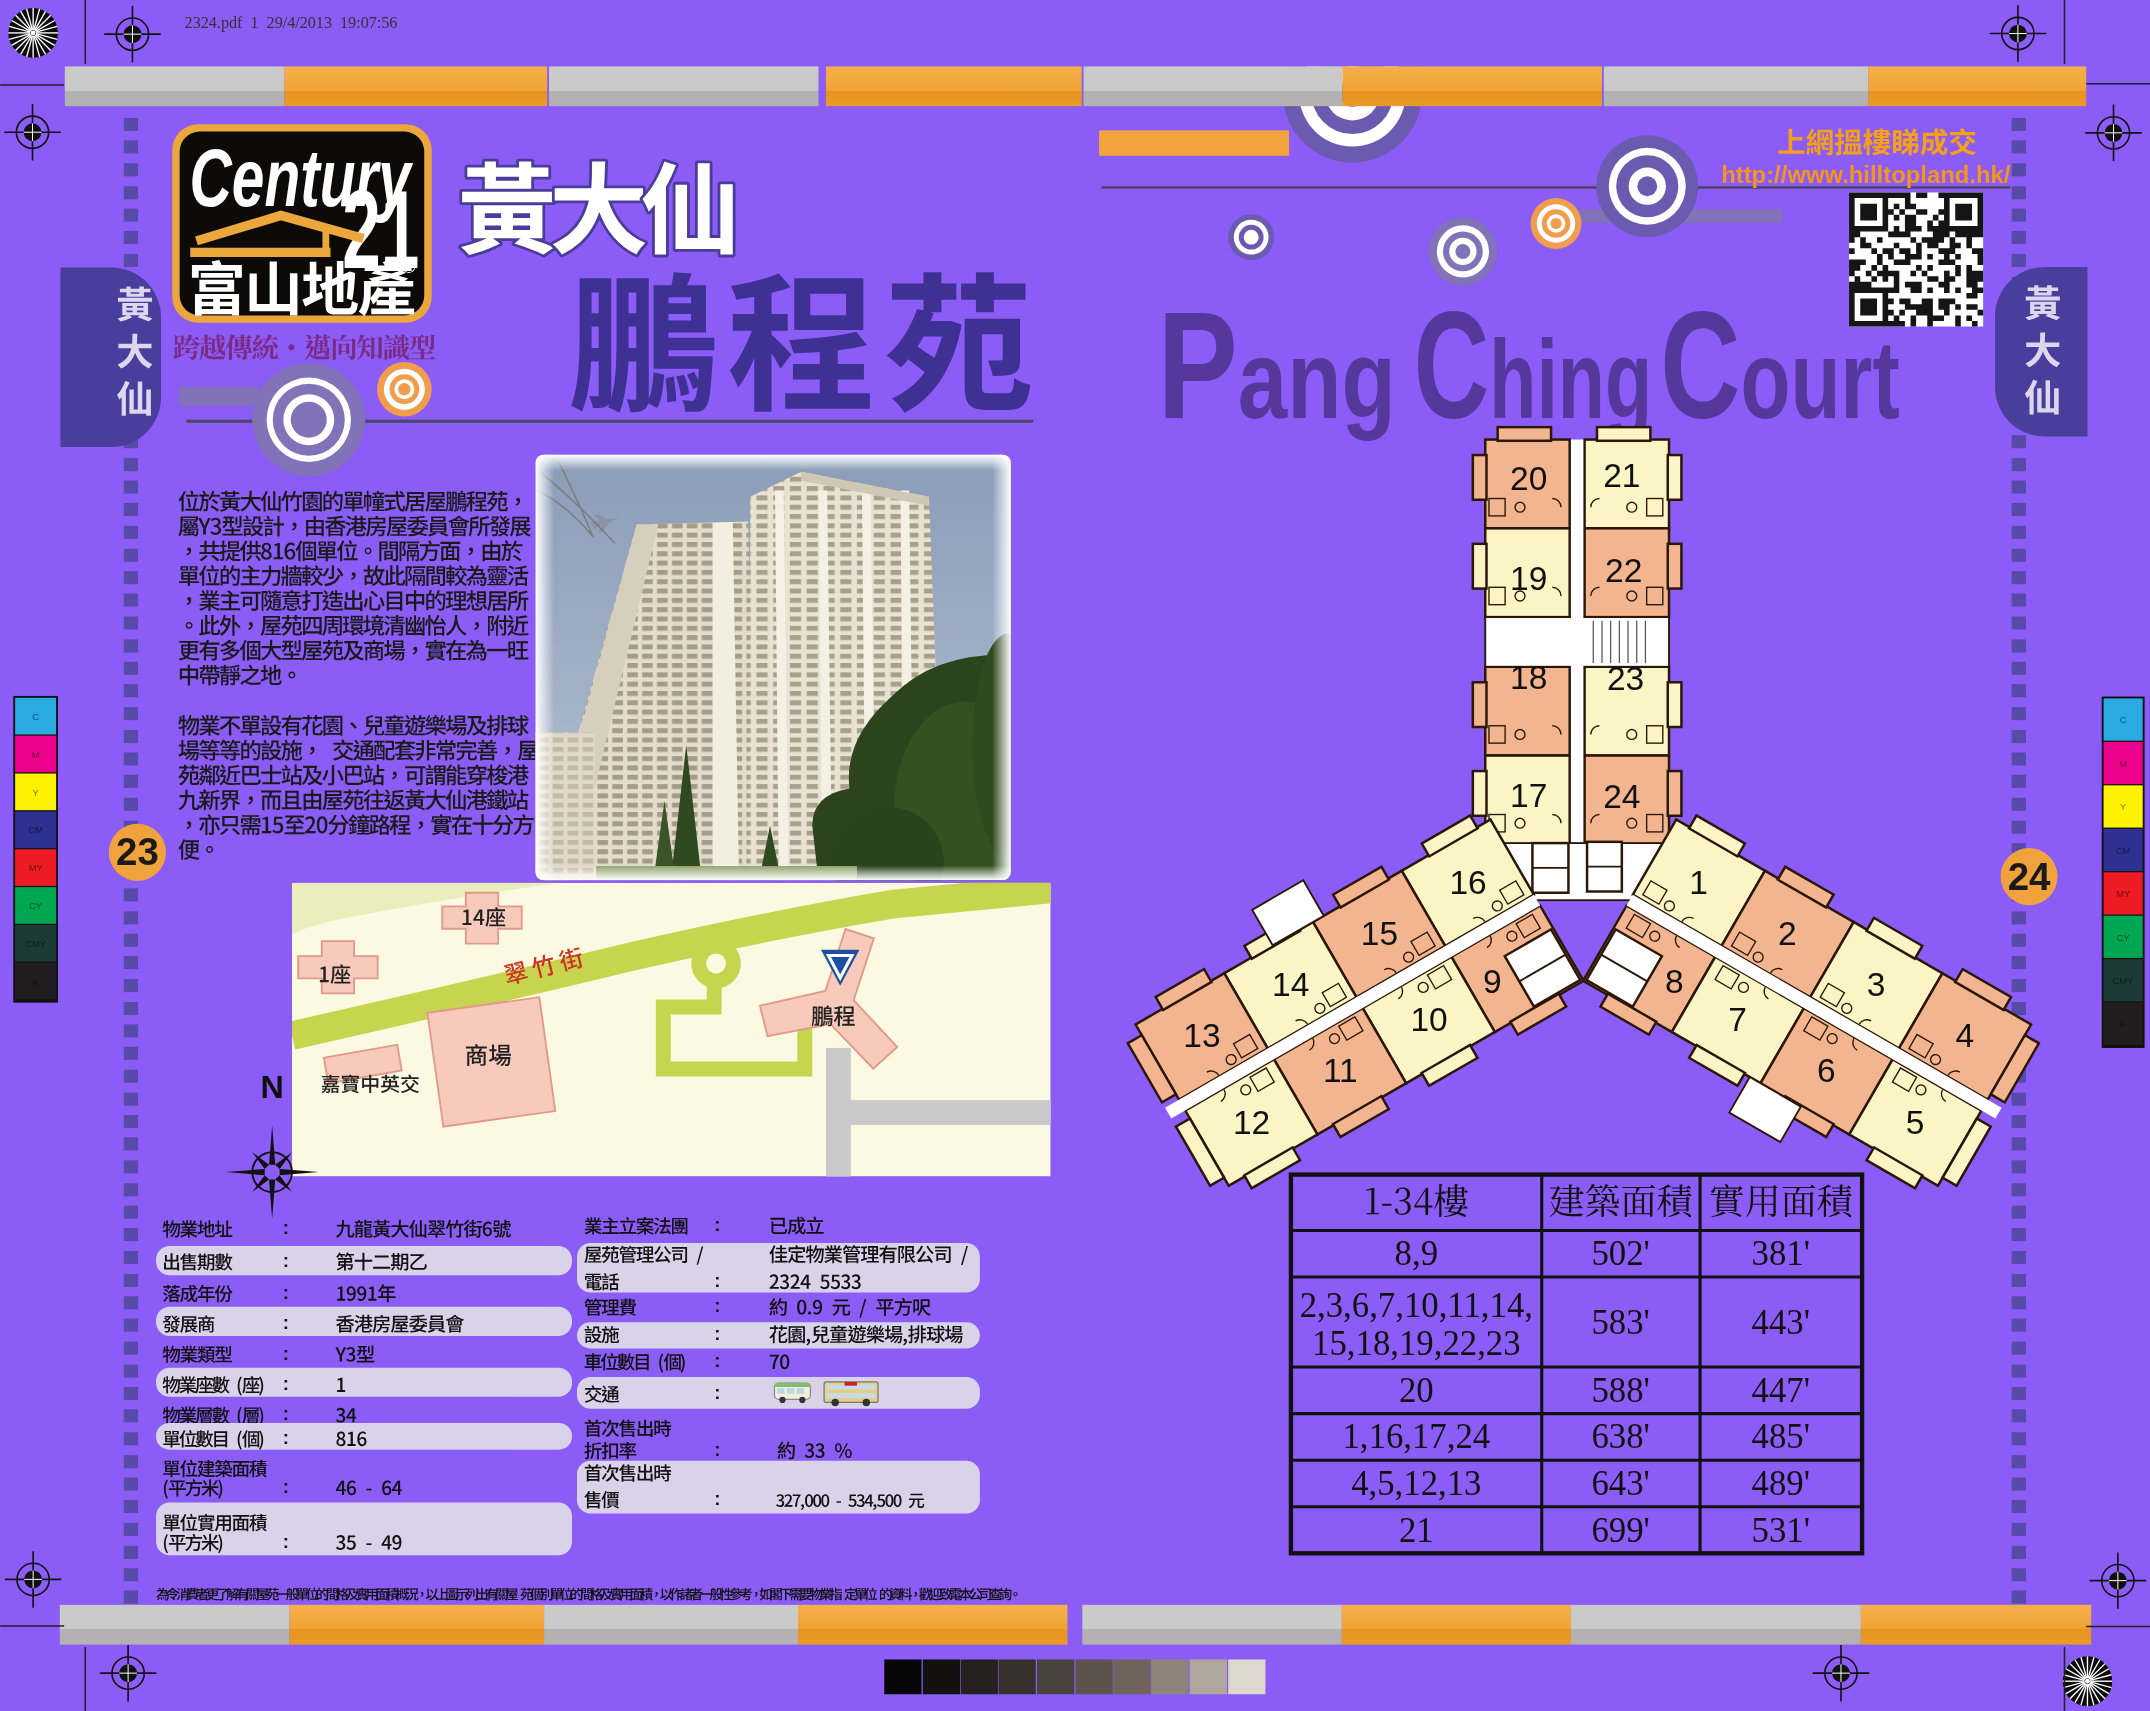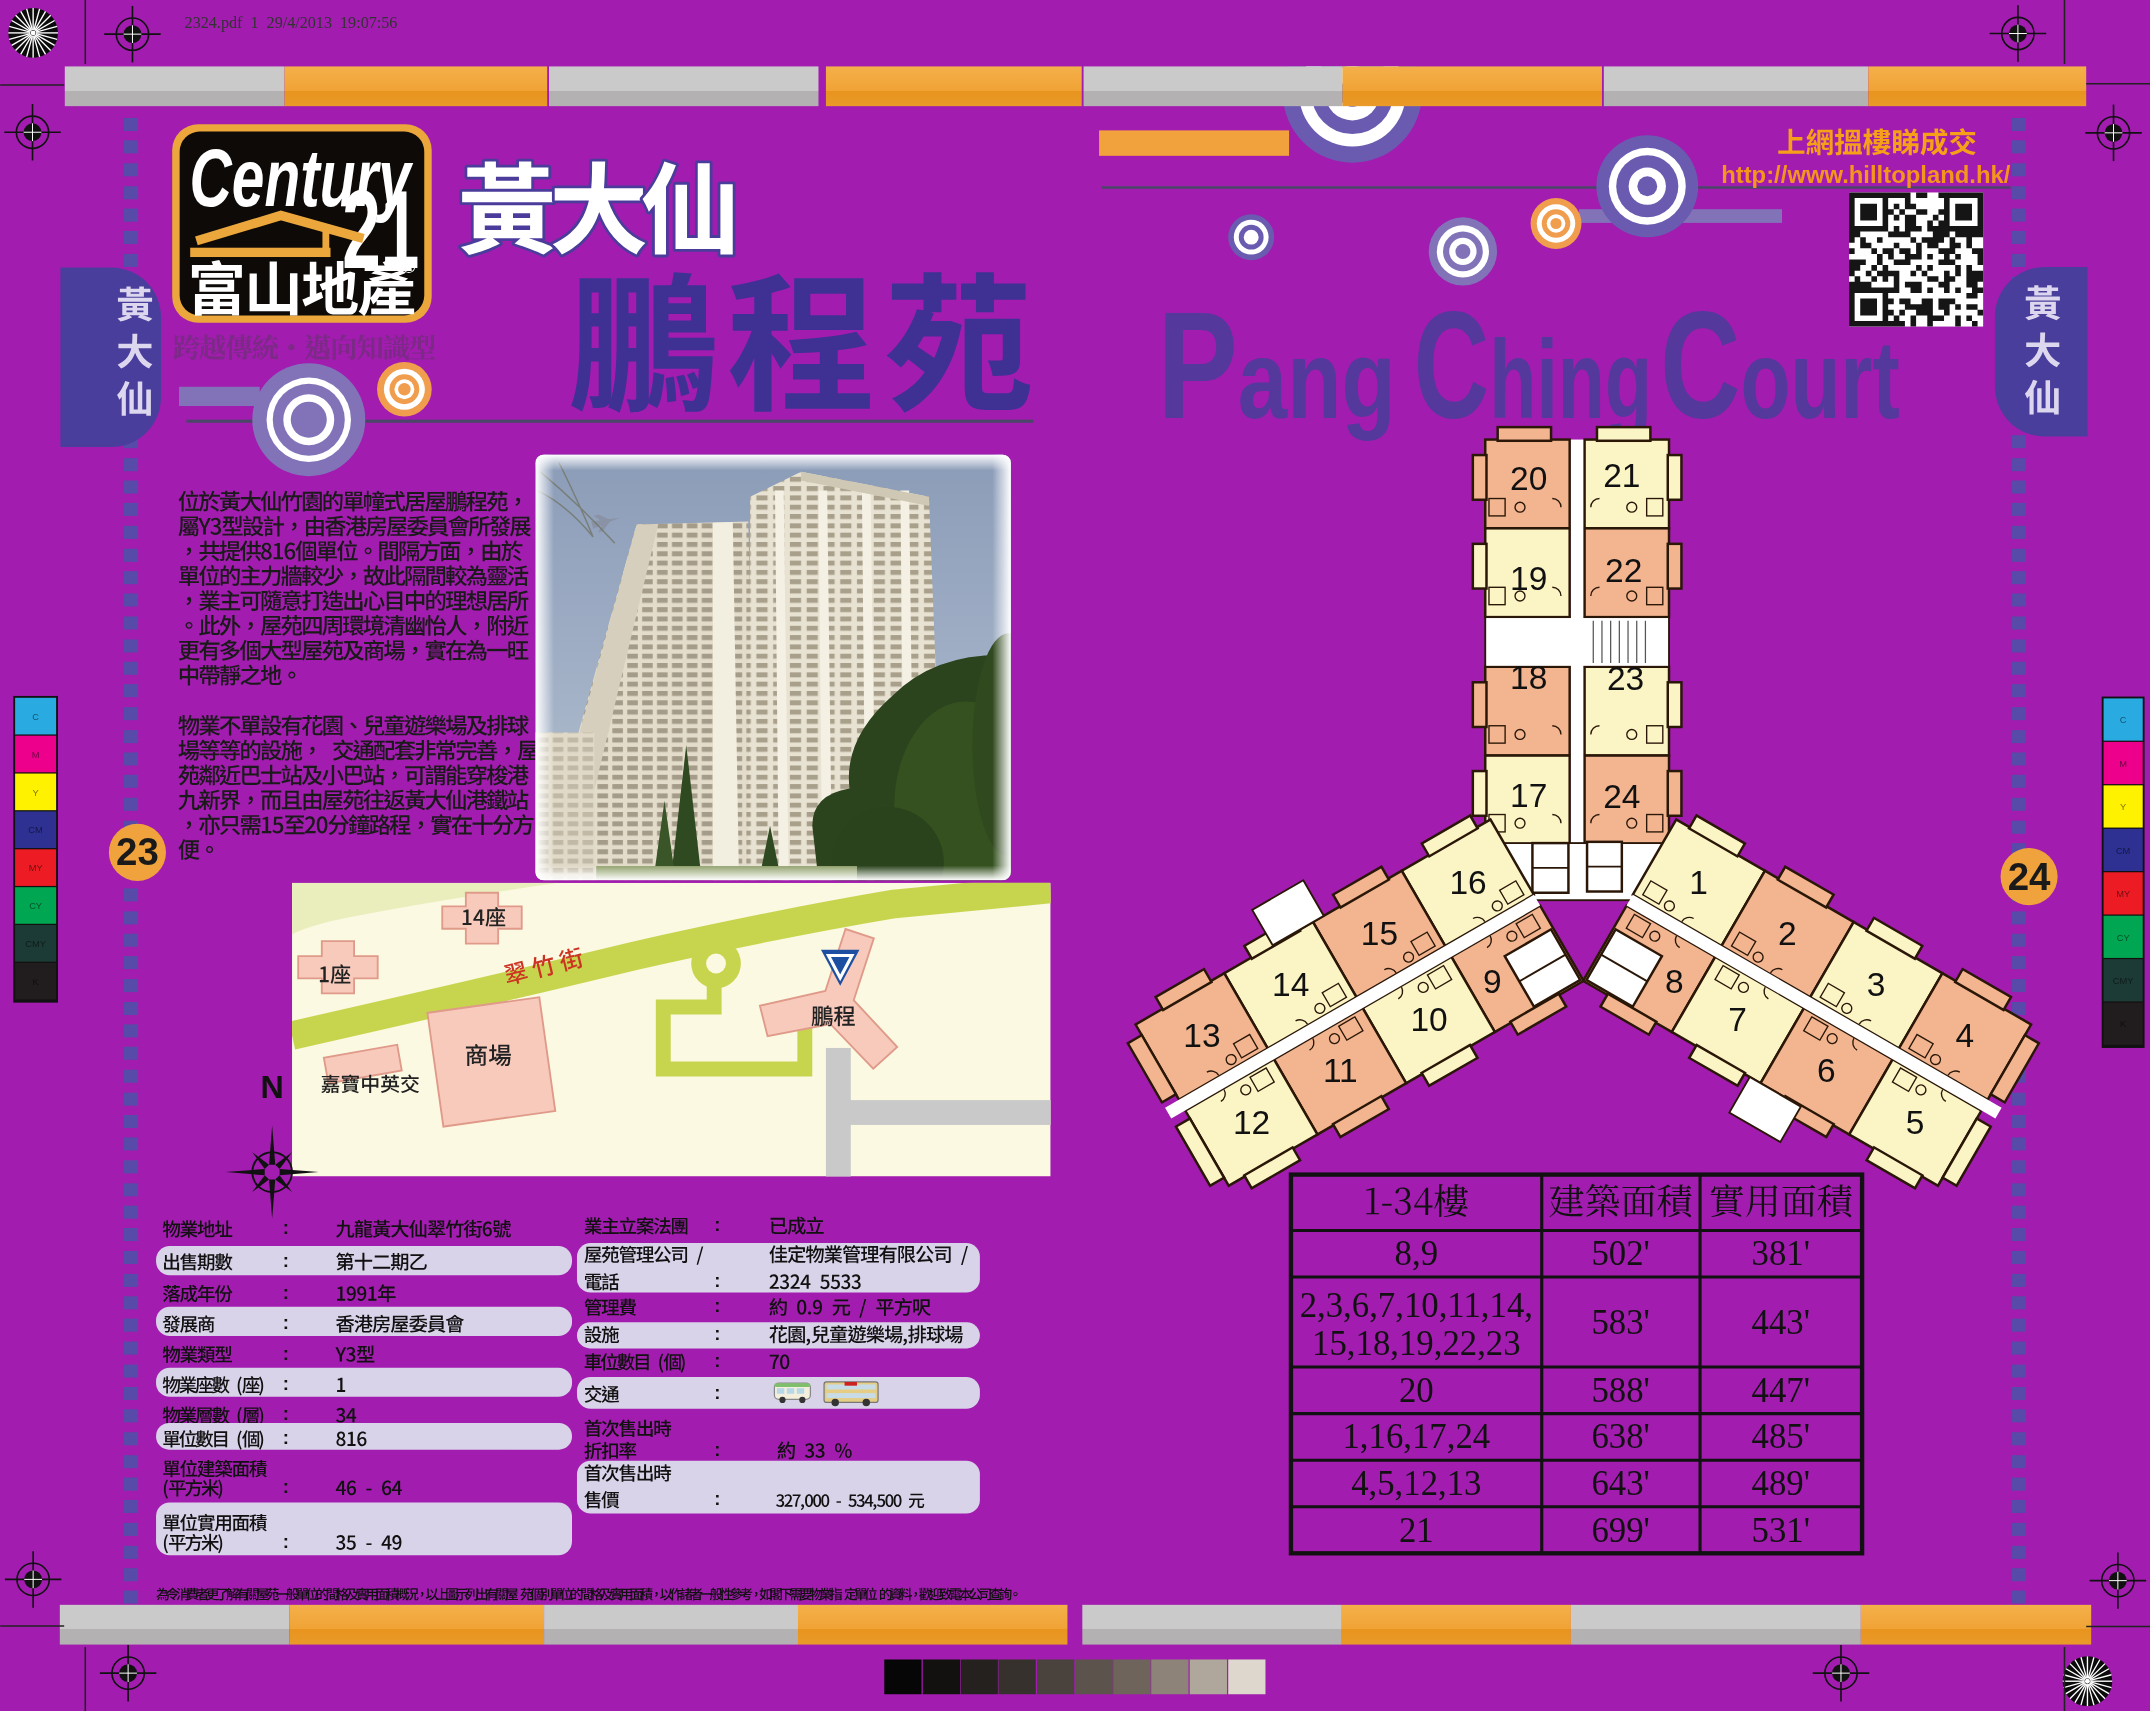--- a/index.html
+++ b/index.html
@@ -1,12 +1,12 @@
 <!DOCTYPE html>
-<html style="font-size:10px"><head><meta charset="utf-8"><style>html,body{margin:0;padding:0;background:#fff;}#pg{position:relative;width:2151px;height:1711px;background:#a21caf;overflow:hidden;text-align:right;}</style></head><body>
+<html style="font-size:10px"><head><meta charset="utf-8"><style>html,body{margin:0;padding:0;background:#fff;}#pg{position:relative;width:2151px;height:1711px;background:#8b5cf6;overflow:hidden;text-align:right;}</style></head><body>
 <div id="pg"><svg xmlns="http://www.w3.org/2000/svg" width="2151" height="1711" viewBox="0 0 3464 2756">
       <defs>
         <path id="g0" d="M56 160V140H194V160ZM77 112H170V99H77ZM50 131V80H199V131ZM109 49V37H60V49ZM138 49H190V37H138ZM109 18V6H60V18ZM138 18H190V6H138ZM31 70V-23H60V-16H190V-22H220V70ZM102 210 108 195H18V140H47V170H202V140H232V195H145C142 202 138 210 135 216Z"></path>
         <path id="g1" d="M23 158V-4H196V-22H228V159H196V27H140V210H109V27H54V158Z"></path>
         <path id="g2" d="M6 47 18 17C40 28 68 41 95 54L88 80L66 71V126H89V154H66V209H38V154H11V126H38V60C26 55 14 50 6 47ZM105 188V122L80 112L92 85L105 91V26C105 -8 115 -18 149 -18C157 -18 194 -18 202 -18C232 -18 240 -6 244 30C236 32 225 36 218 40C216 15 214 9 200 9C192 9 159 9 151 9C136 9 134 12 134 26V104L154 112V36H182V125L202 133C201 104 199 72 196 51L220 44C227 74 230 120 232 155L232 160L210 167L182 155V212H154V143L134 134V188Z"></path>
         <path id="g3" d="M107 206C110 202 114 197 116 192H30V169H73L58 158C74 156 90 152 106 148C86 144 66 140 48 137C52 134 57 130 61 126H27V81C27 55 25 19 4 -6C11 -9 23 -20 28 -25C44 -5 52 24 54 50C59 43 64 30 66 25C71 29 76 34 81 40V22H134V8H58V-16H242V8H163V22H218V45H163V58H226V82H163V97H134V82H105L109 92L84 99C77 82 67 66 55 54C56 63 56 72 56 80V102H238V126H202L216 137C204 141 191 145 176 149C187 153 198 157 207 161L194 169H231V192H144C140 200 133 209 128 215ZM184 126H89C106 129 124 133 142 138C158 134 172 130 184 126ZM95 169H177C168 165 156 161 144 158C127 162 110 166 95 169ZM134 58V45H84C87 49 90 54 93 58Z"></path>
         <path id="g4" d="M202 105 188 88H107L109 81H128C126 74 123 65 120 58C115 56 111 54 108 52L135 35L146 47H193C190 25 186 11 181 7C179 6 177 6 173 6C168 6 150 6 140 8V4C150 2 159 -1 164 -5C168 -8 168 -15 168 -22C182 -22 191 -20 198 -15C210 -8 216 12 219 43C224 43 227 45 229 47L204 67L191 54H147L159 81H220C224 81 227 82 228 85C218 94 202 105 202 105ZM214 192 198 172H165C168 180 172 188 175 196C180 196 184 198 184 201L146 212C143 198 140 185 136 172H105L107 165H133C124 139 110 116 96 99L99 97C110 103 119 110 128 119L130 113H194C197 113 200 114 200 117C192 125 178 136 178 136L165 120H129C141 132 152 148 162 165H178C188 135 204 114 227 100C230 114 237 122 247 125L247 128C223 133 198 146 184 165H236C240 165 242 166 243 169C232 179 214 192 214 192ZM42 135V187H76V135ZM44 96 18 98V16L6 14L20 -17C22 -16 25 -14 26 -11C66 6 93 21 112 32L112 36C99 32 86 29 73 26V74H101C105 74 107 75 108 78C101 86 88 99 88 99L76 80H73V127H76V119H80C88 119 100 124 100 125V184C104 184 108 186 109 188L85 206L73 194H46L19 206V116H23C35 116 42 121 42 122V127H49V22L38 20V91C42 92 44 94 44 96Z"></path>
         <path id="g5" d="M98 94 86 77H81V108C86 109 88 111 88 114L56 118V30C50 35 45 42 40 51C43 66 45 81 46 94C52 95 54 97 56 100L21 107C23 68 19 15 6 -19L8 -22C24 -4 33 18 38 42C56 -5 86 -16 142 -16C162 -16 209 -16 228 -16C229 -5 234 5 244 7V10C220 10 165 10 142 10C117 10 97 11 81 16V70H112C116 70 118 72 119 74C111 82 98 94 98 94ZM198 206 196 205C201 198 207 187 208 177C209 176 211 175 212 174L206 166H188C188 178 188 190 188 202C193 203 196 206 196 209L160 212C161 197 162 181 162 166H147L119 180V129C110 137 98 146 98 146L86 129H77V166H110C114 166 116 168 117 170C109 178 95 190 95 190L83 173H77V203C83 204 85 206 85 209L51 212V173H16L18 166H51V129H10L12 122H115C116 122 118 122 119 123V64C119 59 118 57 106 51L123 27C125 28 127 30 128 34C147 50 164 68 172 76L170 78L144 66V158H163C166 126 170 93 180 68C168 48 152 33 133 21L136 18C156 26 173 38 188 53C192 44 199 36 206 30C216 22 230 16 238 24C242 29 240 37 233 47L238 82L235 82C232 74 228 63 225 58C223 55 222 54 219 58C214 62 209 68 206 75C217 92 226 111 232 132C238 132 241 134 242 138L210 146C207 130 203 114 197 100C192 118 190 138 188 158H236C240 158 242 160 243 162C238 167 231 173 226 177C232 185 230 201 198 206Z"></path>
         <path id="g6" d="M100 40 98 38C104 29 111 16 112 4C136 -16 163 30 100 40ZM76 84 87 55C90 55 93 57 94 60C143 69 178 76 204 82C210 77 214 70 218 65L205 48H197V62C202 63 205 65 206 68L169 72V48H73L75 42H169V10C169 7 168 6 164 6C160 6 139 8 139 8V4C150 2 154 0 158 -4C161 -8 162 -14 162 -23C193 -20 197 -10 197 9V42H240C244 42 246 43 247 46C241 51 232 58 226 62C243 63 246 92 205 98C214 99 226 103 226 104V151C231 152 234 154 236 156L208 176L195 162H171V178H236C240 178 243 180 244 182C232 192 214 206 214 206L199 185H171V202C178 202 180 205 180 208L142 212V185H79L81 178H142V162H119L89 174V92H93C105 92 118 98 118 100V105H142V86C114 84 90 84 76 84ZM188 100 186 98C190 95 194 91 198 88L171 86V105H197V99ZM197 155V137H171V155ZM197 130V112H171V130ZM118 130H142V112H118ZM118 137V155H142V137ZM50 212C41 164 22 113 5 80L8 78C17 87 26 96 34 106V-22H39C50 -22 62 -16 62 -14V132C67 134 69 135 70 138L58 142C67 158 75 176 82 195C88 195 90 197 92 200Z"></path>
         <path id="g7" d="M36 48 32 48C32 36 23 20 16 15C9 10 5 2 8 -5C13 -14 26 -14 32 -7C40 2 44 22 36 48ZM74 57 72 56C78 47 85 32 86 20C105 4 125 43 74 57ZM53 52 50 52C52 38 54 20 50 4C67 -17 95 20 53 52ZM216 192 201 172H171C176 180 180 186 184 193C189 193 192 194 193 197L155 214C152 202 147 187 140 172H97L99 165H137C128 145 117 125 108 116C106 113 99 112 99 112L113 78C115 80 118 82 120 85L130 88C128 50 120 13 71 -19L74 -23C144 7 155 50 158 95L172 98V9C172 -8 175 -13 195 -13H208C235 -13 244 -8 244 2C244 6 242 10 236 12L235 46H232C229 33 225 18 223 14C222 12 220 12 219 11C217 11 214 11 211 11H204C200 11 199 12 199 16V103V106L208 109C212 102 214 95 215 88C242 67 264 124 188 150L185 148C192 139 200 128 205 116C172 114 140 112 119 111C134 126 152 146 166 165H236C239 165 242 166 242 169C232 178 216 192 216 192ZM74 109 71 108C74 101 78 93 80 84L32 81C57 99 85 127 100 146C104 144 108 146 109 148L79 169C76 161 70 151 64 141H30C47 154 65 176 76 192C80 191 83 193 84 195L50 212C46 192 31 157 20 144C17 143 12 142 12 142L24 112C27 113 29 114 31 117L56 127C44 110 31 94 20 85C17 83 11 82 11 82L21 52C24 52 26 54 28 56C49 64 68 72 82 78C84 73 84 68 84 64C103 46 126 85 74 109Z"></path>

